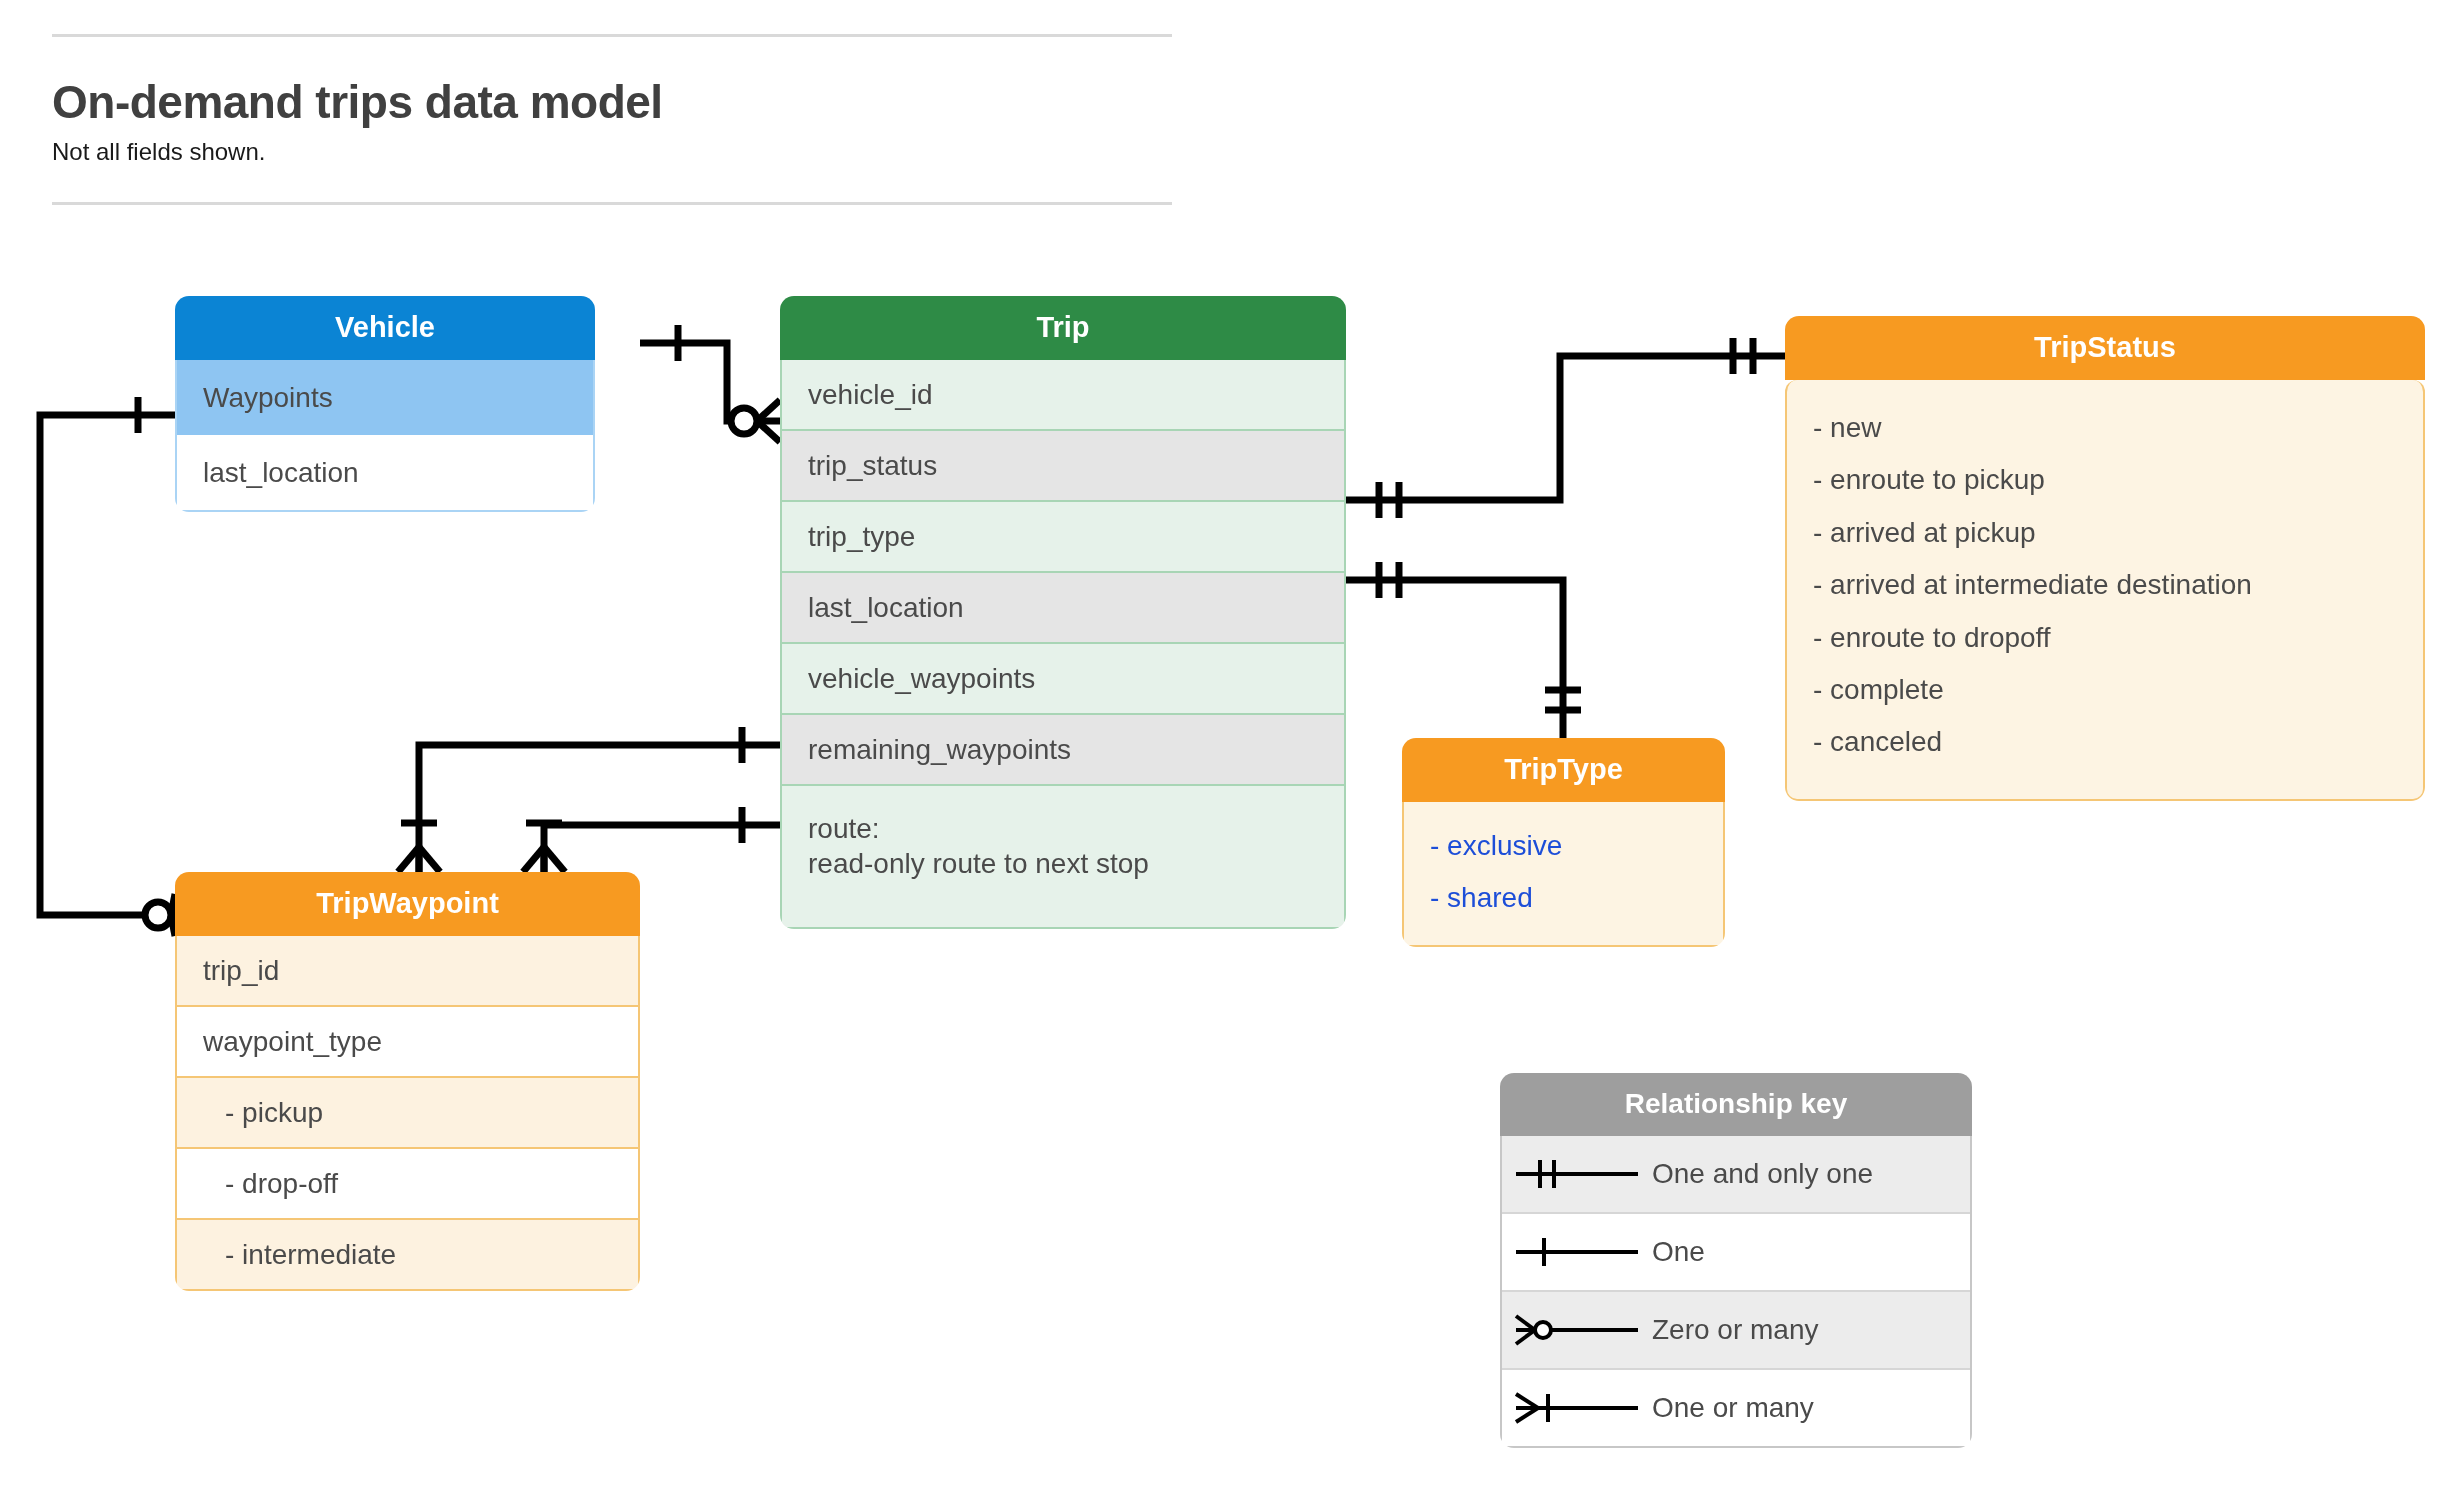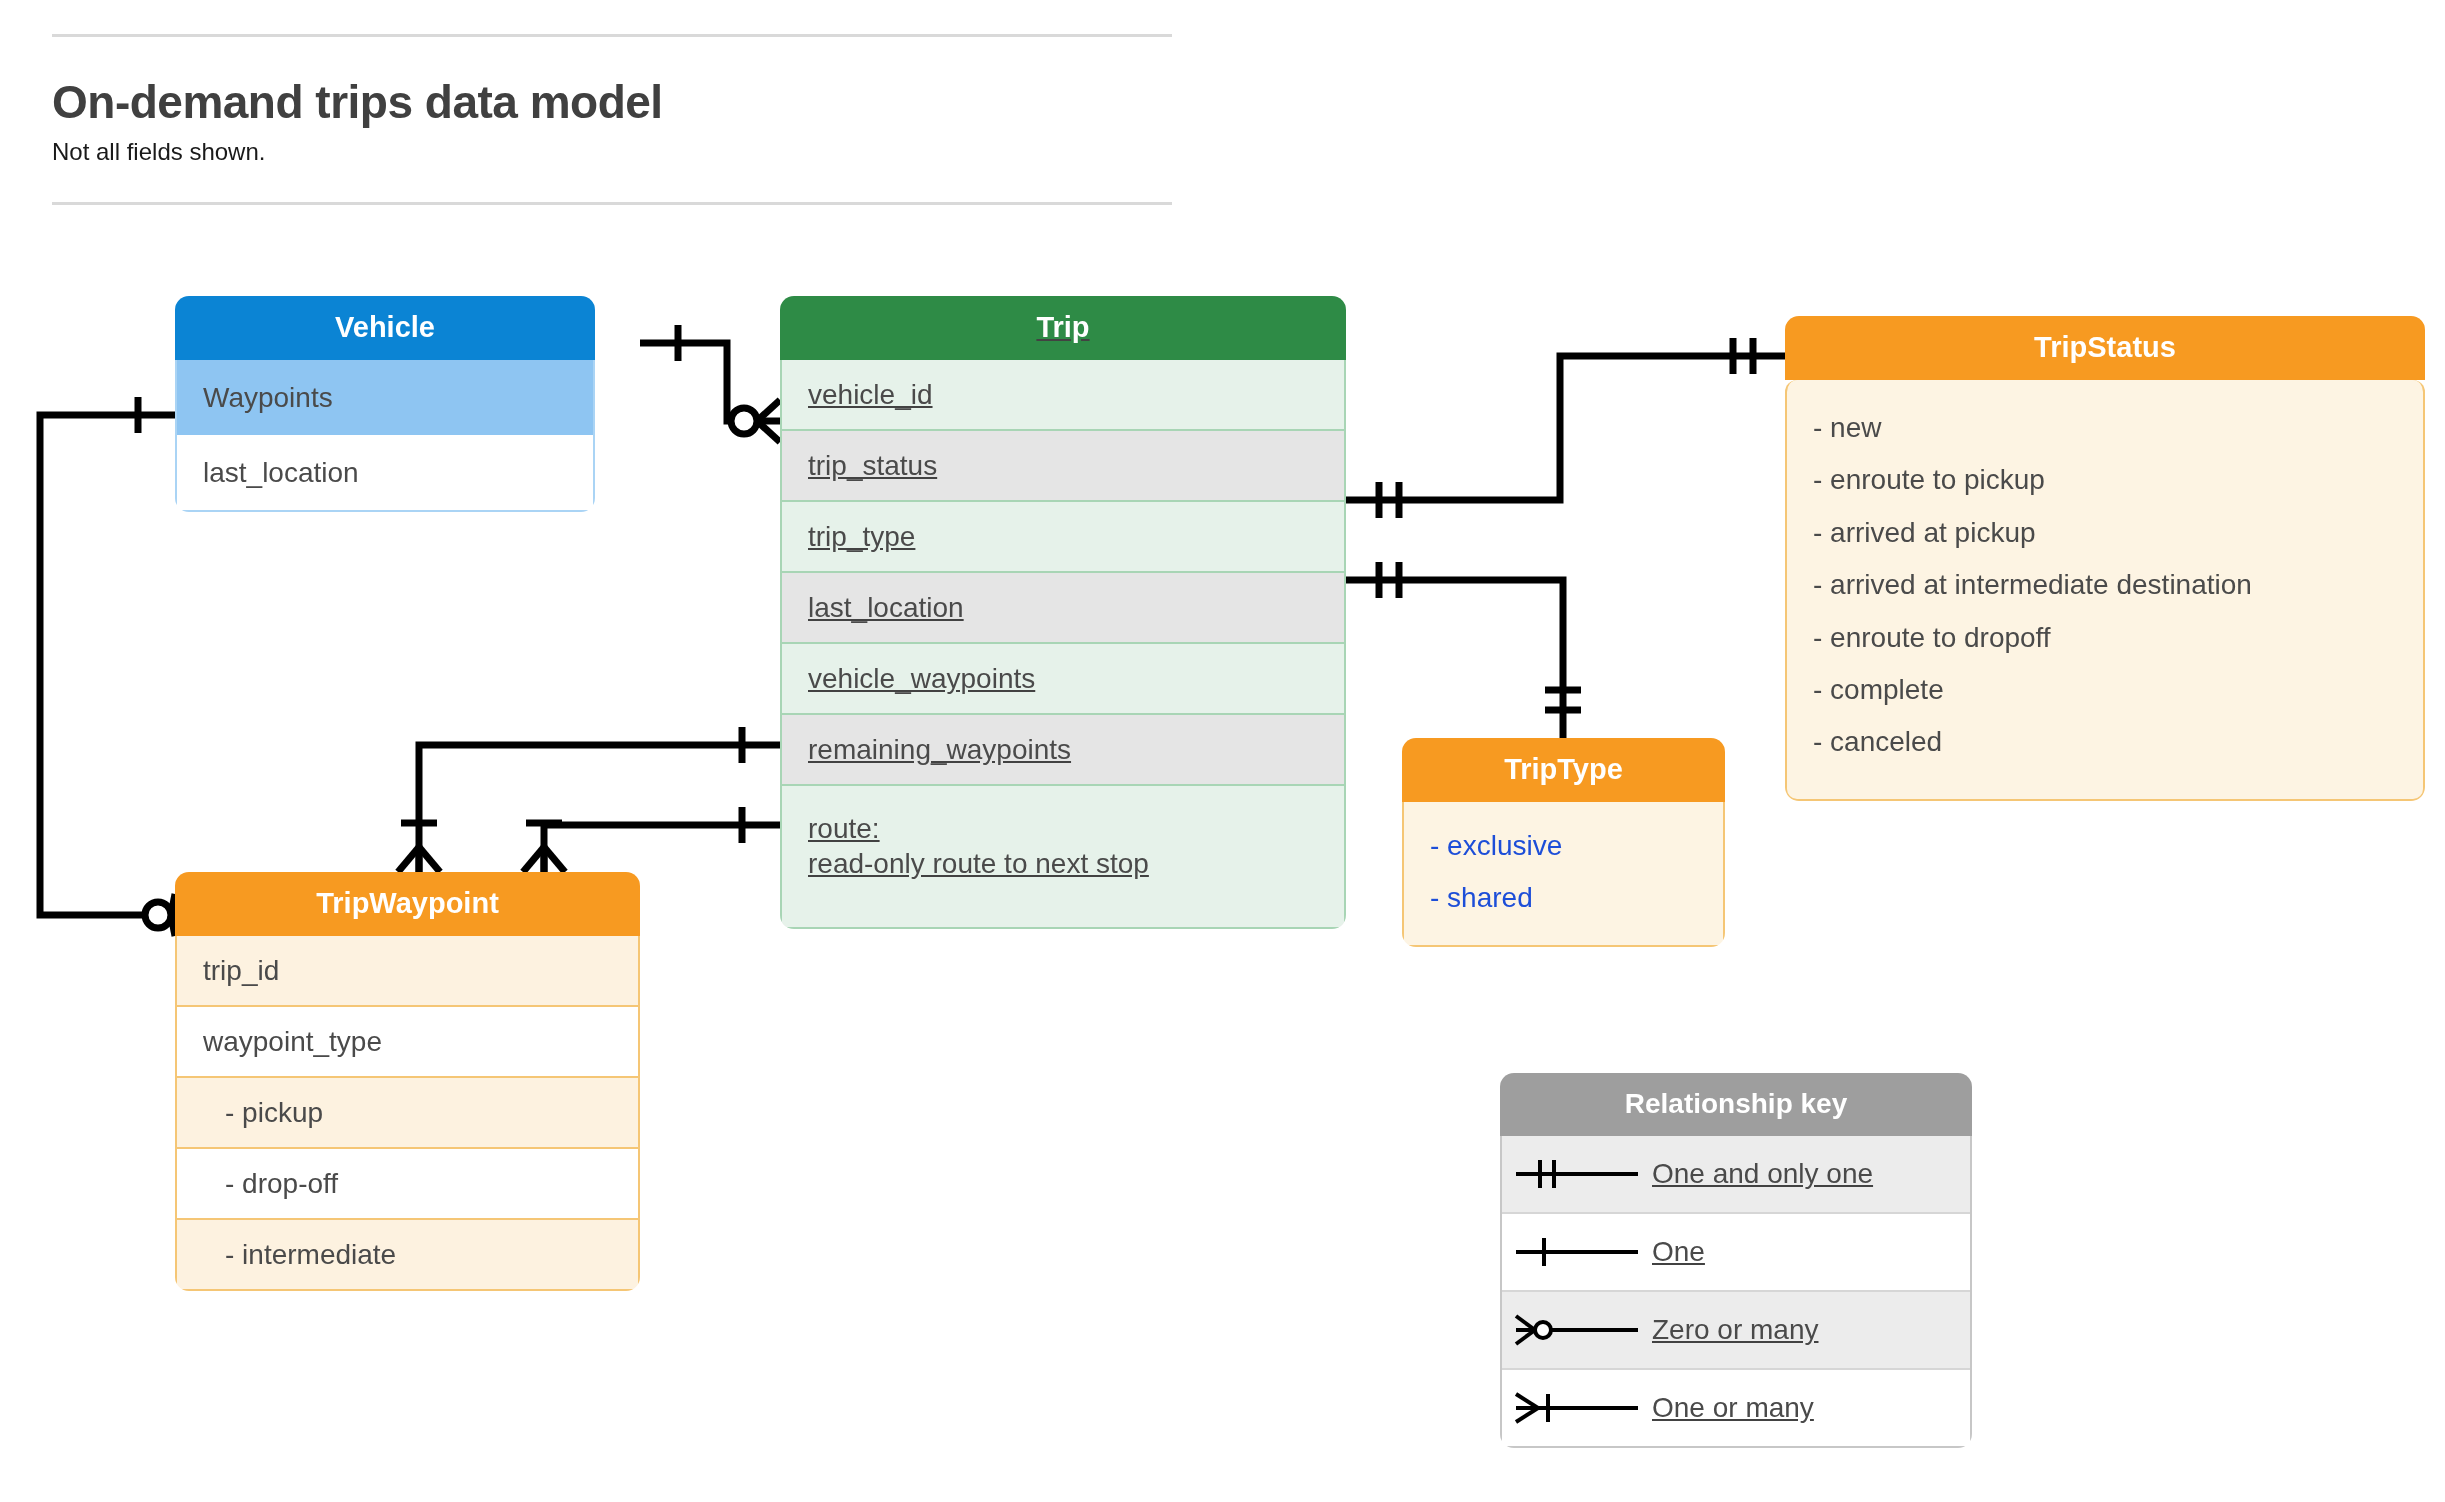--- a/index.html
+++ b/index.html
@@ -97,21 +97,21 @@
   }
 
   
   #entity-vehicle { left: 175px; top: 296px; width: 420px; }
   #entity-vehicle .entity-header { background: #0b84d4; }
   #entity-vehicle .entity-body { border-color: #aad4f5; background: #ffffff; }
   #entity-vehicle .row.alt { background: #8ec5f2; }
   #entity-vehicle .row { padding-top: 20px; padding-bottom: 20px; }
 
   
-  #entity-trip { left: 780px; top: 296px; width: 566px; text-decoration: underline; }
+  #entity-trip { left: 780px; top: 296px; width: 566px; }
   #entity-trip .entity-header { background: #2e8b46; }
   #entity-trip .entity-body { border-color: #a8d5b5; background: #e5e5e5; }
   #entity-trip .row { border-bottom: 2px solid #a8d5b5; }
   #entity-trip .row:last-child { border-bottom: none; }
   #entity-trip .row.alt { background: #e6f2ea; }
   #entity-trip .row.tall { padding-top: 25px; padding-bottom: 46px; }
 
   
   #entity-tripstatus { left: 1785px; top: 316px; width: 640px; }
   #entity-tripstatus .entity-header { background: #f79a21; }
@@ -166,21 +166,20 @@
     border-left: 2px solid #c7c7c7;
     border-right: 2px solid #c7c7c7;
     border-bottom: 2px solid #c7c7c7;
     background: #ffffff;
   }
   .key-row {
     display: flex;
     align-items: center;
     height: 76px;
     border-bottom: 2px solid #d6d6d6;
-    text-decoration: underline;
   }
   .key-row:last-child { border-bottom: none; }
   .key-row.alt { background: #ececec; }
   .key-symbol {
     width: 150px;
     flex: 0 0 150px;
     display: flex;
     align-items: center;
     justify-content: center;
   }

